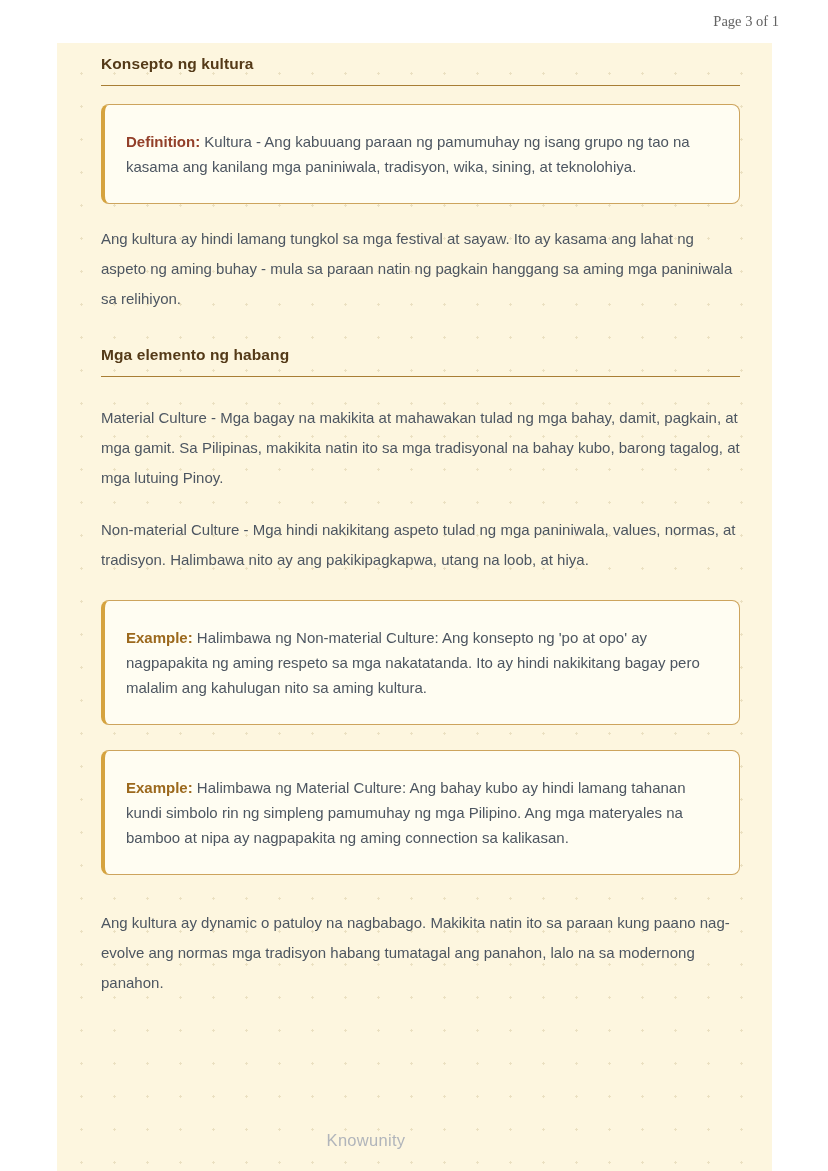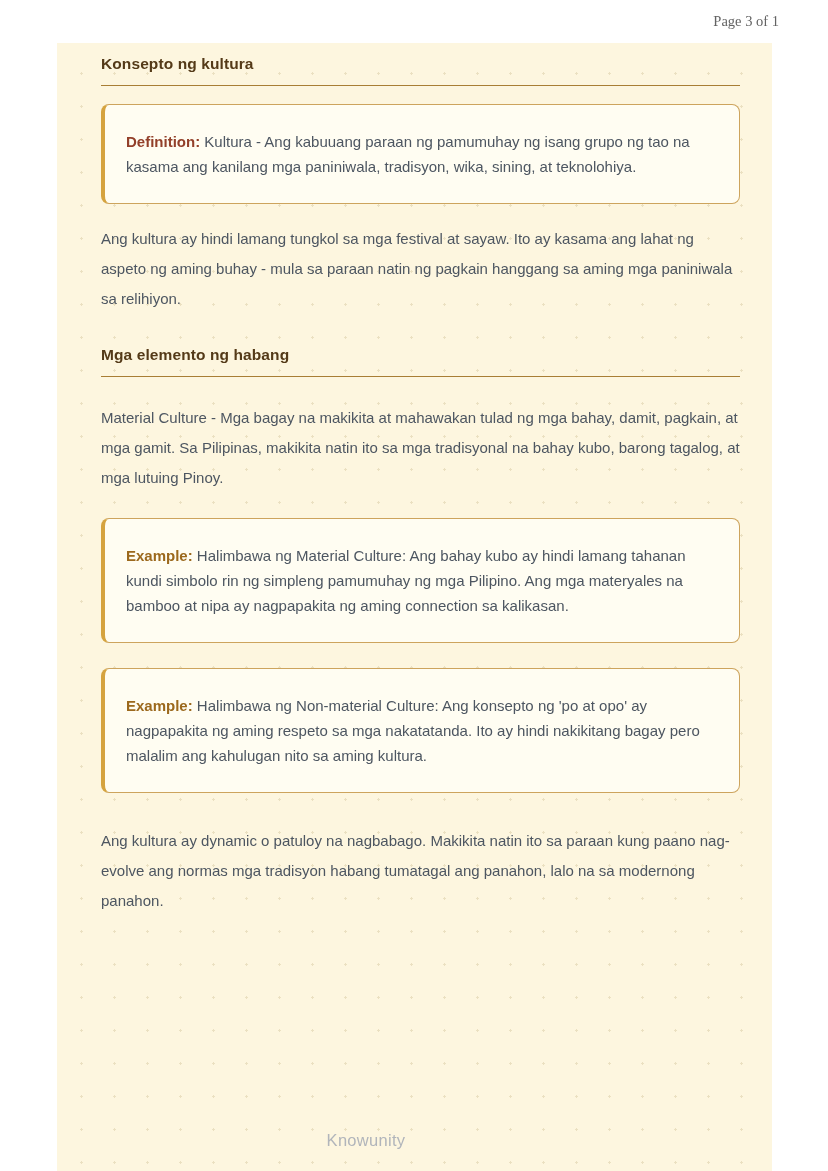--- a/index.html
+++ b/index.html
@@ -101,27 +101,28 @@
     <div class="callout def">
       <span class="callout-label definition">Definition:</span><span> Kultura - Ang kabuuang paraan ng pamumuhay ng isang grupo ng tao na kasama ang kanilang mga paniniwala, tradisyon, wika, sining, at teknolohiya.</span>
     </div>
 
     <p class="para p1">Ang kultura ay hindi lamang tungkol sa mga festival at sayaw. Ito ay kasama ang lahat ng aspeto ng aming buhay - mula sa paraan natin ng pagkain hanggang sa aming mga paniniwala sa relihiyon.</p>
 
     <h2 class="section-heading second">Mga elemento ng habang</h2>
 
     <p class="para p2">Material Culture - Mga bagay na makikita at mahawakan tulad ng mga bahay, damit, pagkain, at mga gamit. Sa Pilipinas, makikita natin ito sa mga tradisyonal na bahay kubo, barong tagalog, at mga lutuing Pinoy.</p>
 
+    <p class="para p3">Non-material Culture - Mga hindi nakikitang aspeto tulad ng mga paniniwala, values, normas, at tradisyon. Halimbawa nito ay ang pakikipagkapwa, utang na loob, at hiya.</p>
+
+    <div class="callout ex">
+      <span class="callout-label example">Example:</span><span> Halimbawa ng Non-material Culture: Ang konsepto ng 'po at opo' ay nagpapakita ng aming respeto sa mga nakatatanda. Ito ay hindi nakikitang bagay pero malalim ang kahulugan nito sa aming kultura.</span>
+    </div>
 
     <div class="callout ex">
       <span class="callout-label example">Example:</span><span> Halimbawa ng Material Culture: Ang bahay kubo ay hindi lamang tahanan kundi simbolo rin ng simpleng pamumuhay ng mga Pilipino. Ang mga materyales na bamboo at nipa ay nagpapakita ng aming connection sa kalikasan.</span>
-    </div>
-
-    <div class="callout ex">
-      <span class="callout-label example">Example:</span><span> Halimbawa ng Non-material Culture: Ang konsepto ng 'po at opo' ay nagpapakita ng aming respeto sa mga nakatatanda. Ito ay hindi nakikitang bagay pero malalim ang kahulugan nito sa aming kultura.</span>
     </div>
 
     <p class="para p4">Ang kultura ay dynamic o patuloy na nagbabago. Makikita natin ito sa paraan kung paano nag-evolve ang normas mga tradisyon habang tumatagal ang panahon, lalo na sa modernong panahon.</p>
 
   </div>
 
   <div class="brand-footer">Knowunity</div>
 
 </div>
 

